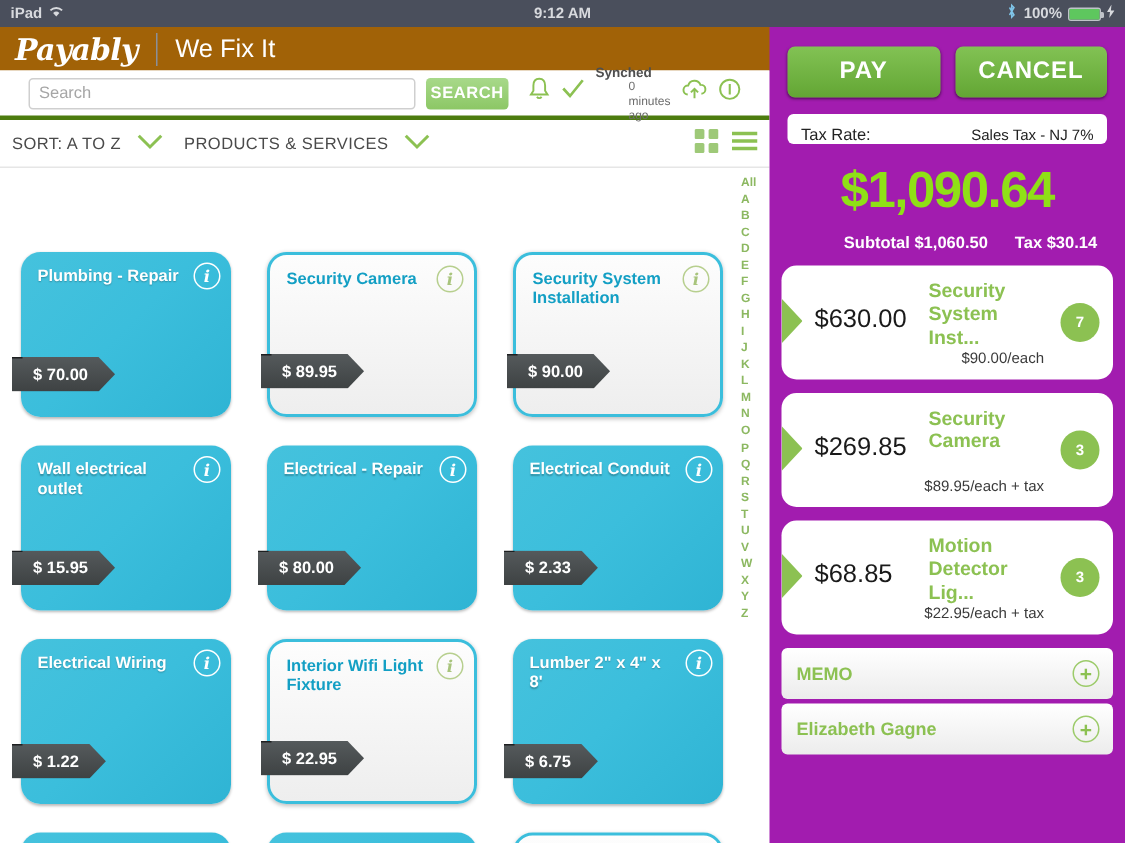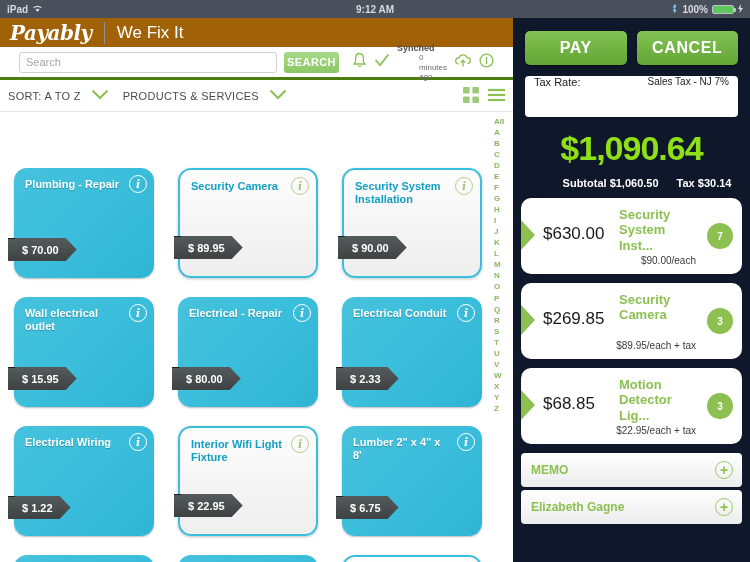--- a/index.html
+++ b/index.html
@@ -131,33 +131,33 @@
     position: absolute; top: 112px; left: 494px; width: 19px; height: 450px;
     display: flex; flex-direction: column; align-items: flex-start;
     font-size: 8px; font-weight: bold; color: #8cb861;
     padding-top: 4px; background: #fff;
   }
   .alpha span { line-height: 1.38; }
 
   
   .rightpane {
     position: absolute; top: 18px; left: 513px; width: 237px; height: 544px;
-    background: #0f172a;
+    background: #a21caf;
   }
   .paybar { display: flex; gap: 10px; padding: 13px 12px 11px 12px; }
   .btn-pay, .btn-cancel {
     flex: 1; height: 34px; border: none; border-radius: 5px;
     background: linear-gradient(#82c254, #63a634);
     color: #ffffff; font-size: 16px; font-weight: bold; letter-spacing: .6px;
     font-family: "Liberation Sans", sans-serif; cursor: pointer;
     box-shadow: 0 1px 2px rgba(0,0,0,.5);
   }
   .taxrate {
-    margin: 0 12px; height: 41px; background: #ffffff; border-radius: 4px;
-    display: flex; align-items: flex-start; justify-content: space-between;
+    margin: 0 12px; height: 20px; background: #ffffff; border-radius: 4px;
+    display: flex; align-items: flex-end; justify-content: space-between;
     padding: 0 9px; font-size: 11px; color: #222;
   }
   .taxrate .val { font-size: 10px; }
   .total {
     text-align: center; color: #8fe016; font-size: 34px; font-weight: bold;
     letter-spacing: -1px; margin-top: 12px;
   }
   .subline {
     display: flex; justify-content: center; gap: 18px;
     color: #ffffff; font-size: 11px; font-weight: bold;

